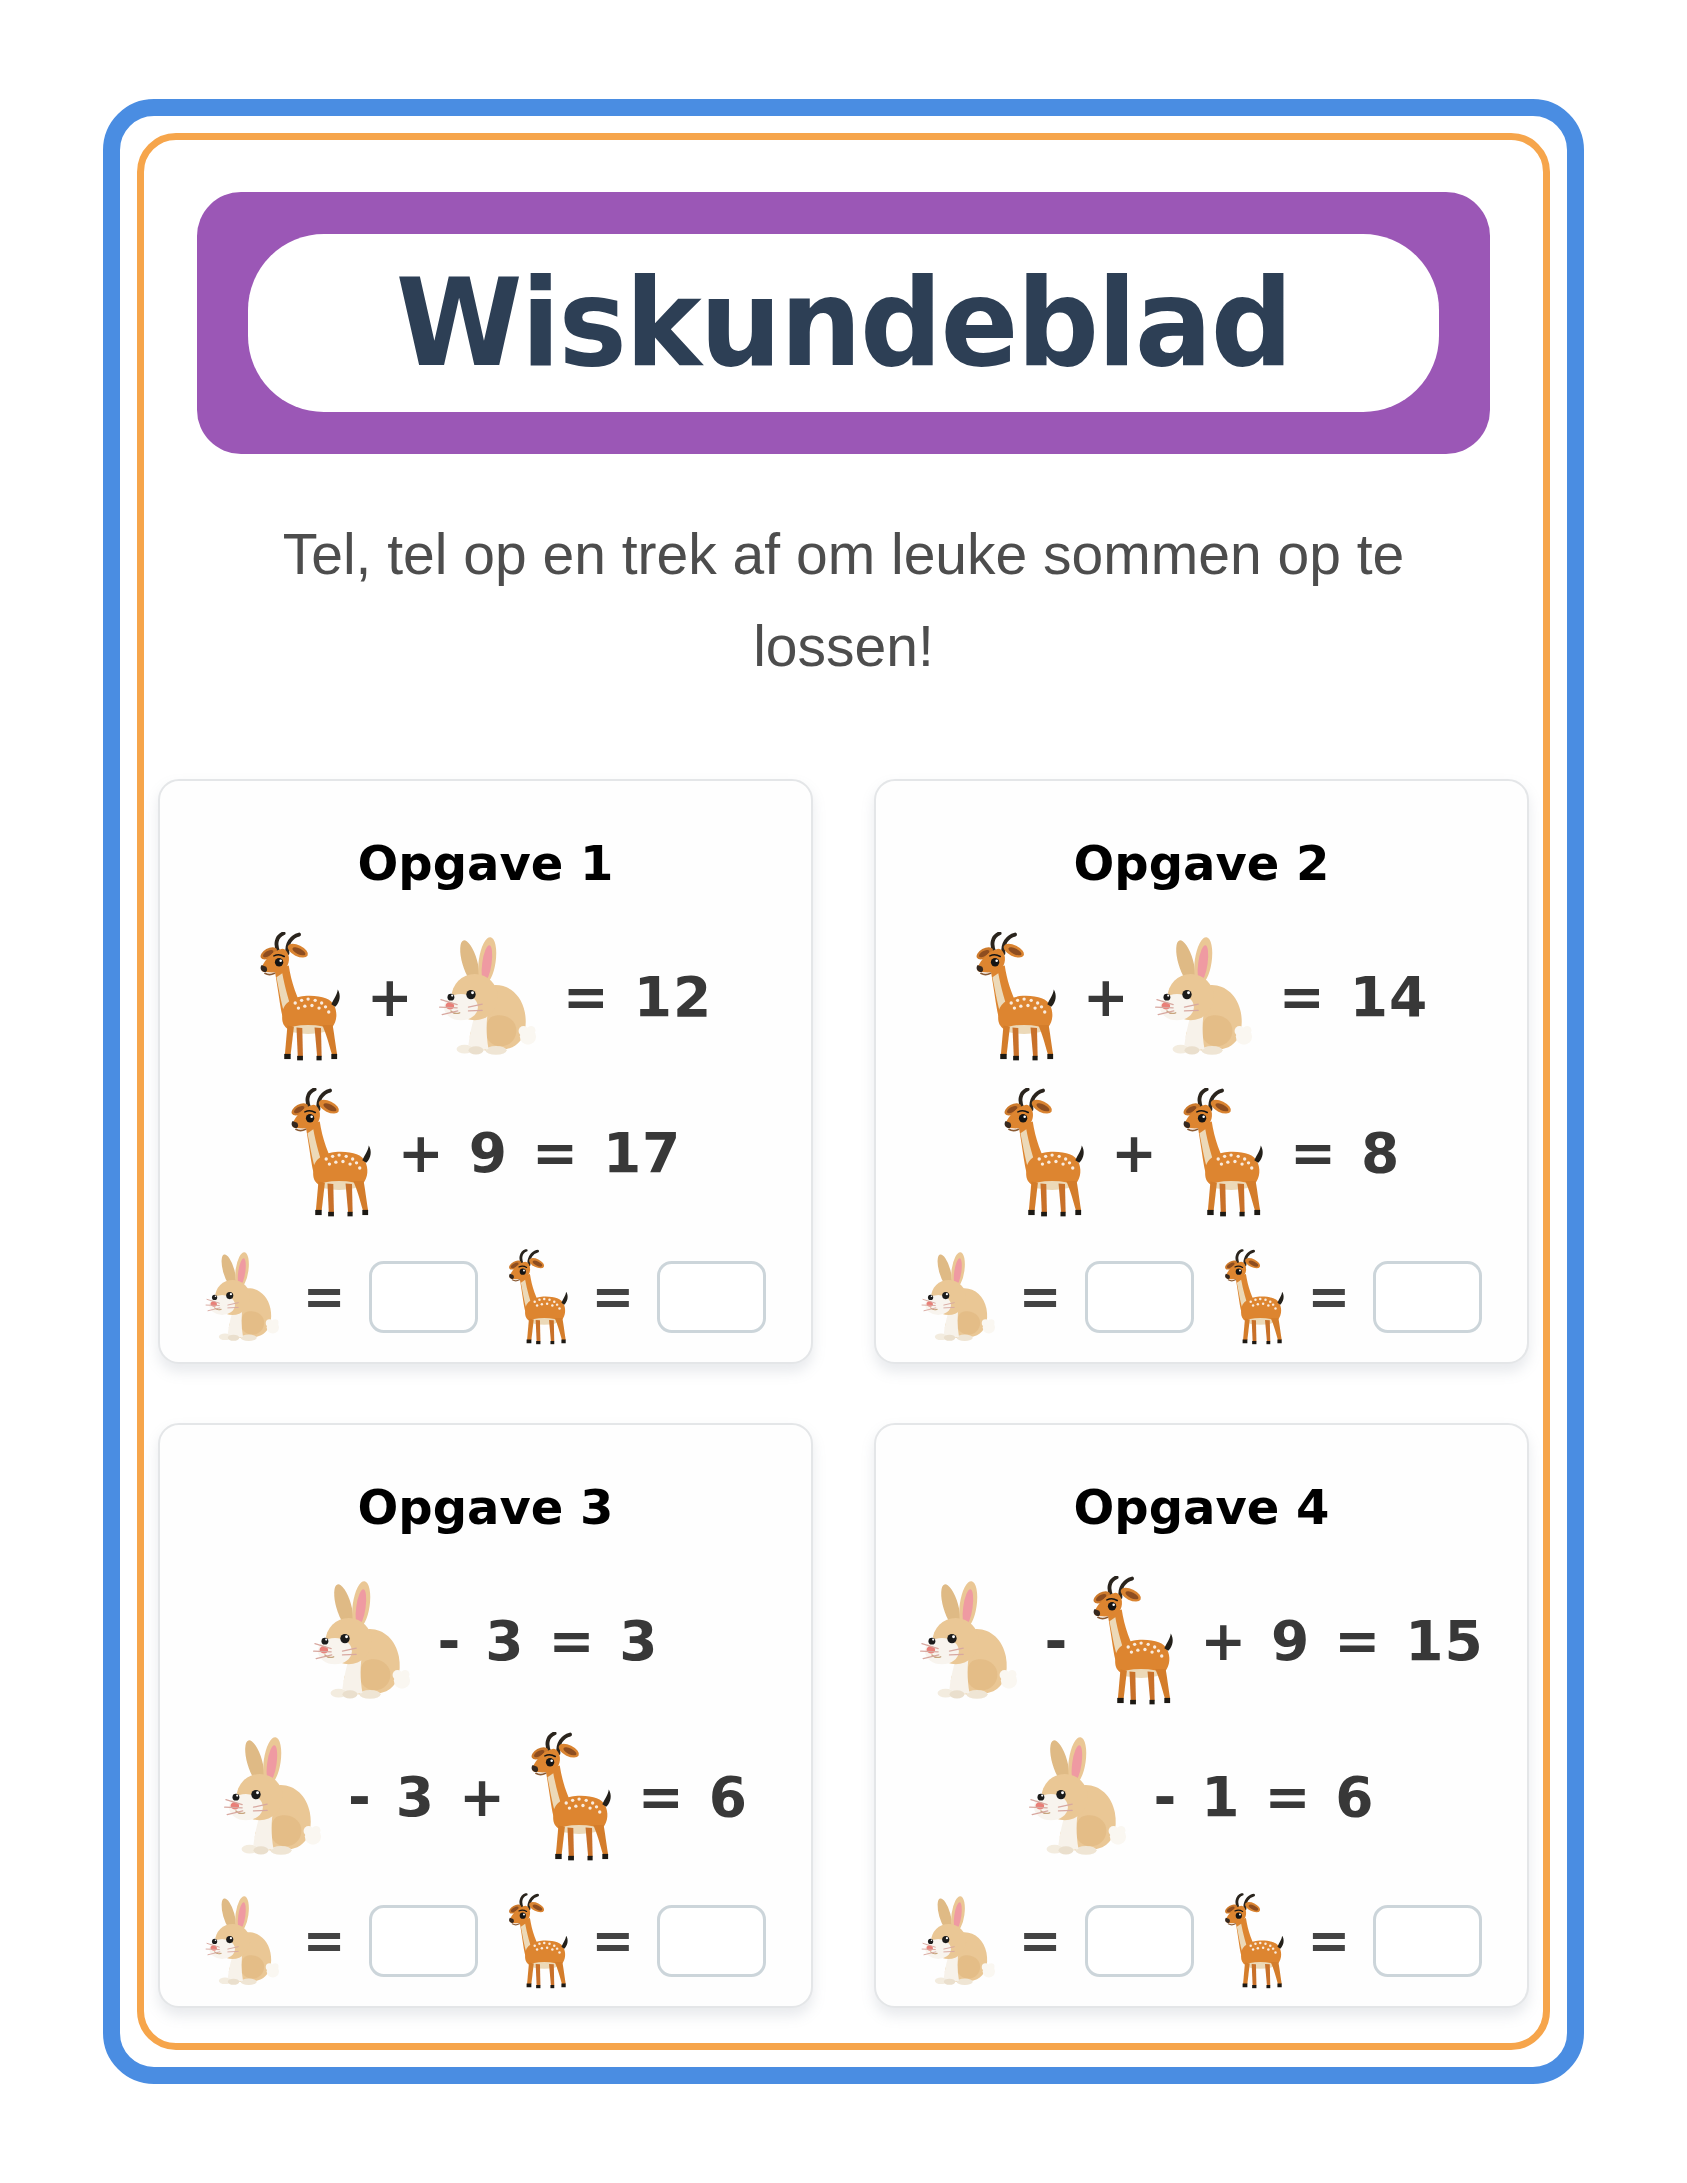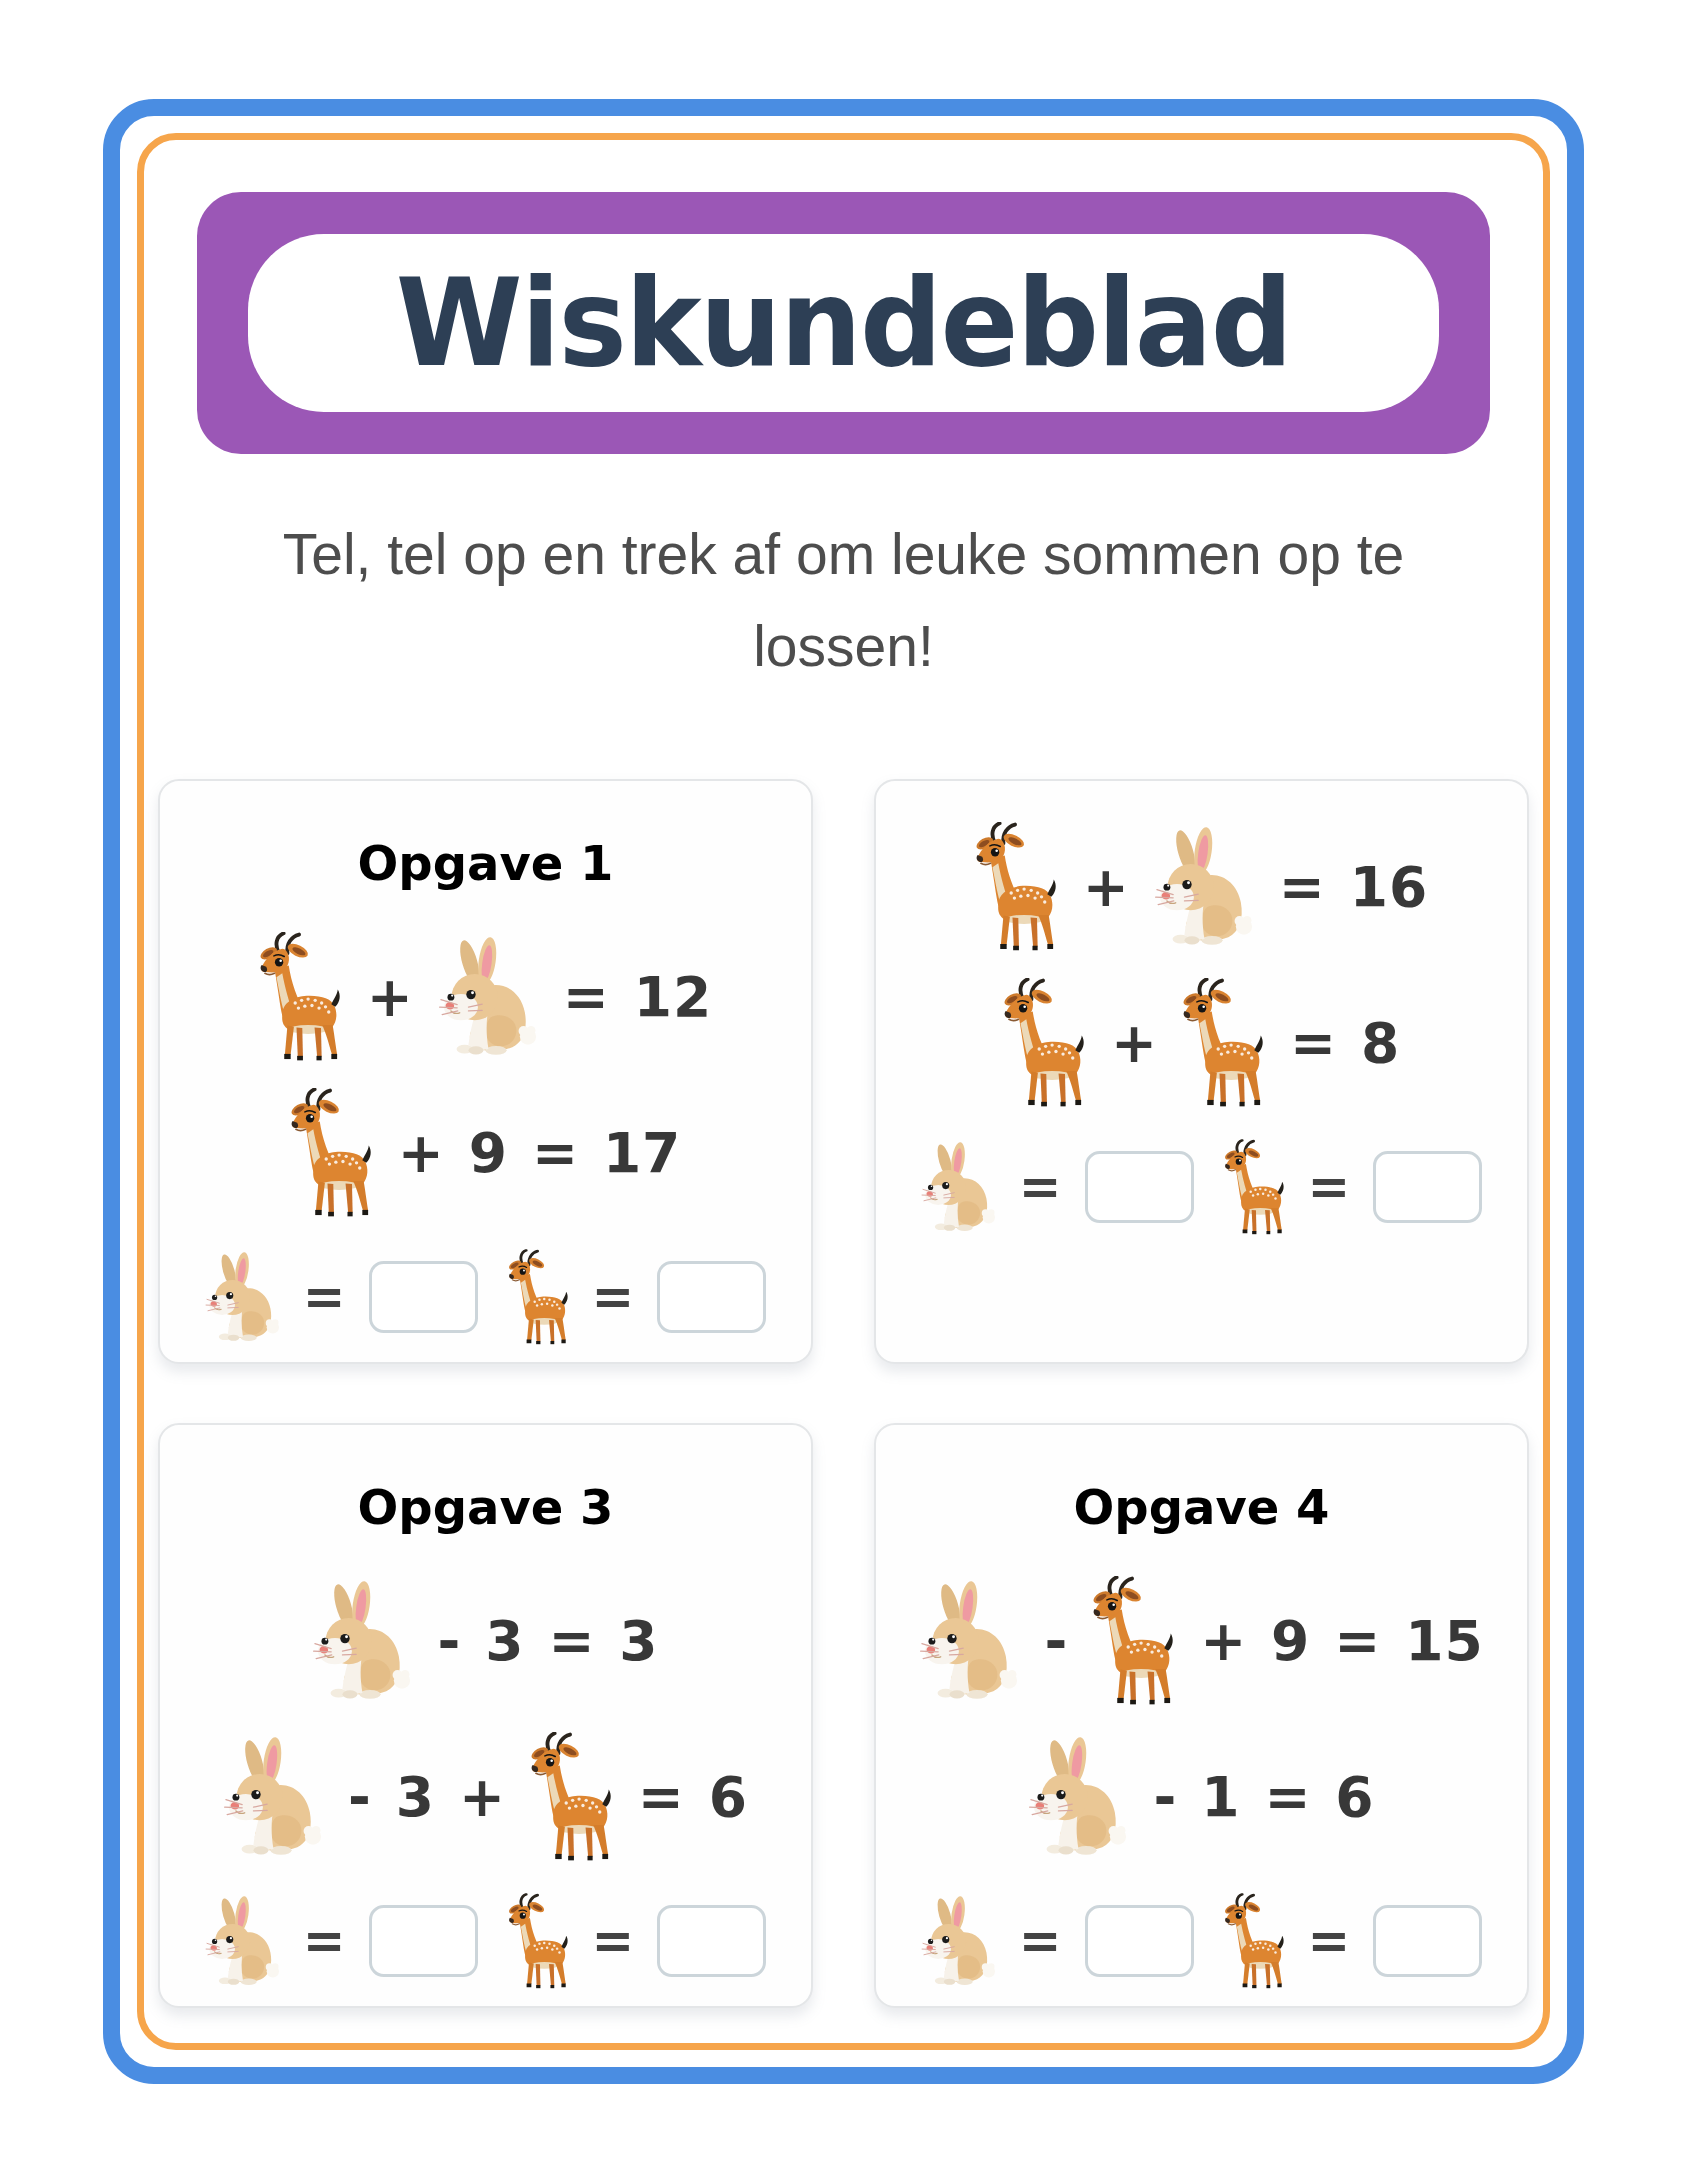--- a/index.html
+++ b/index.html
@@ -250,30 +250,31 @@
                 <svg viewBox="0 0 130 200" width="62" height="96" class="animal">
                   <use href="#sym-deer"></use>
                 </svg>
                 <span class="tok ans-eq">=</span>
                 <input type="text" class="answer-box" style="">
               </div>
             </div>
         </div>
 
         <div class="card">
+          <div class="card-title">Opgave 2</div>
           <div class="eq-row eq-1">
               <svg viewBox="0 0 130 200" width="84" height="129" class="animal">
                 <use href="#sym-deer"></use>
               </svg>
               <span class="tok">+</span>
               <svg viewBox="0 0 160 190" width="101" height="119" class="animal">
                 <use href="#sym-rabbit"></use>
               </svg>
               <span class="tok">=</span>
-              <span class="tok">16</span>
+              <span class="tok">14</span>
             </div>
           <div class="eq-row eq-2">
               <svg viewBox="0 0 130 200" width="84" height="129" class="animal">
                 <use href="#sym-deer"></use>
               </svg>
               <span class="tok">+</span>
               <svg viewBox="0 0 130 200" width="84" height="129" class="animal">
                 <use href="#sym-deer"></use>
               </svg>
               <span class="tok">=</span>

